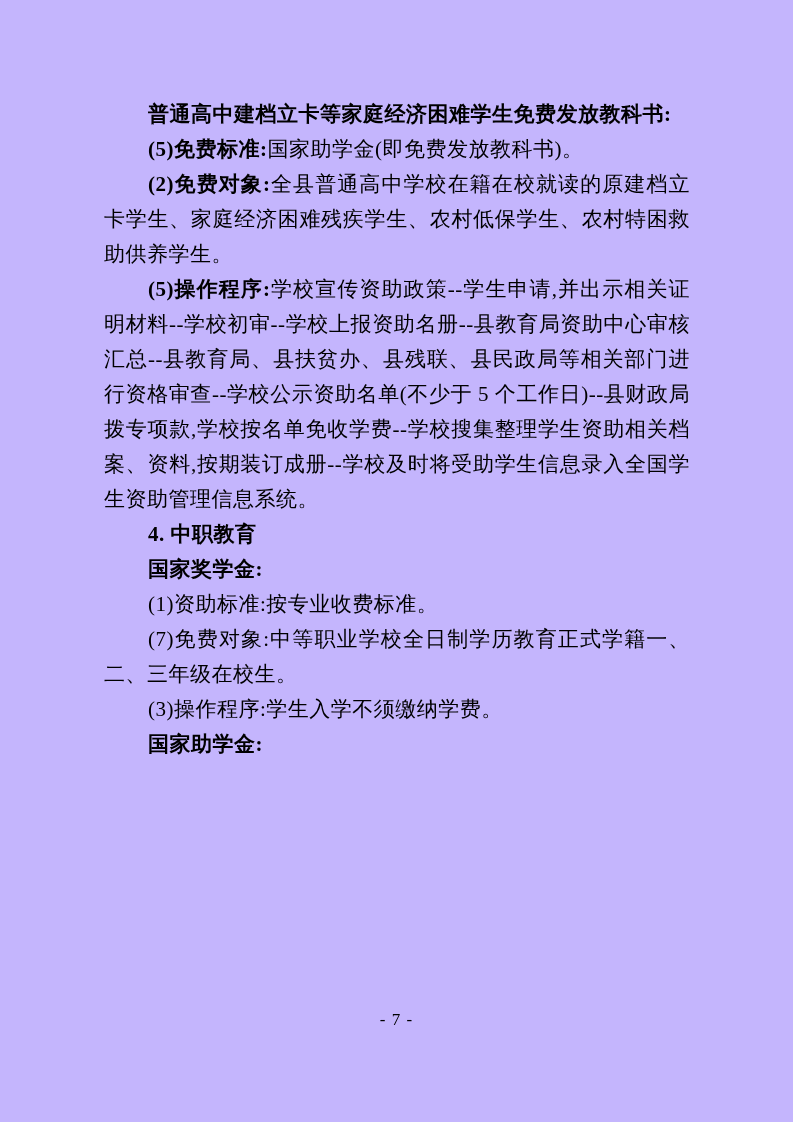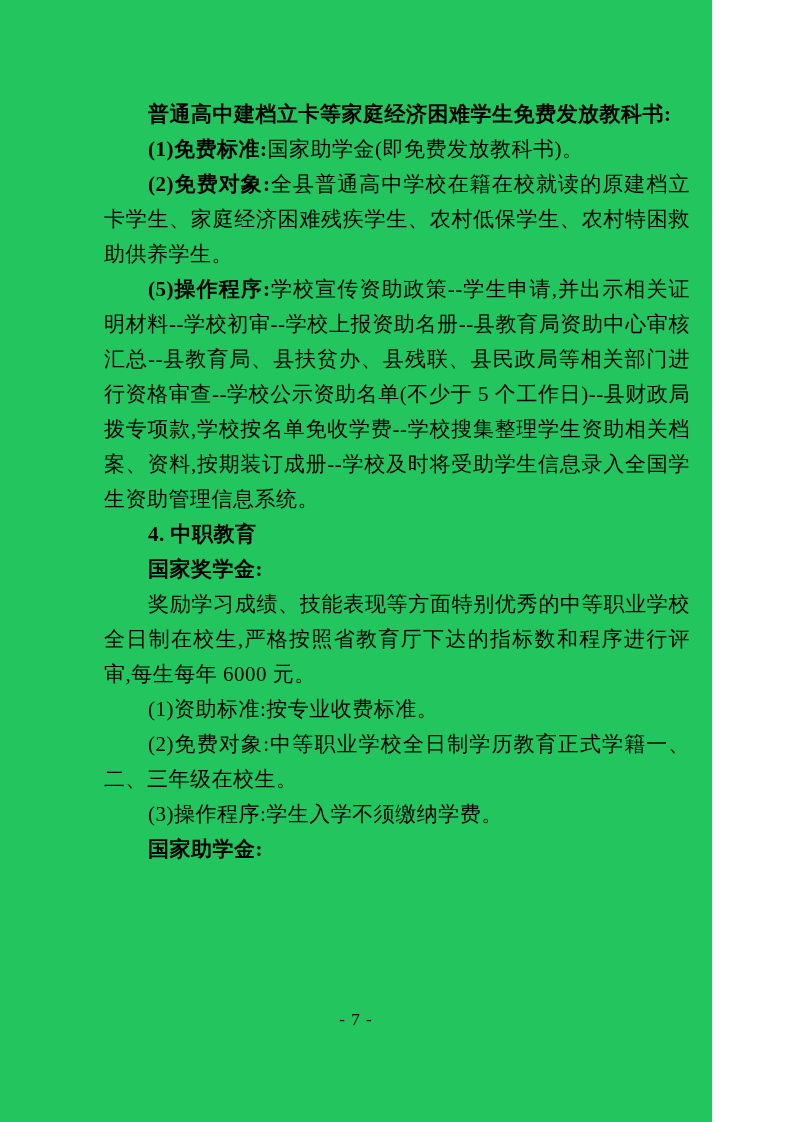--- a/index.html
+++ b/index.html
@@ -2,23 +2,23 @@
 <html><head>
 <meta charset="utf-8">
 <style>
   html, body {
     margin: 0;
     padding: 0;
     background: #ffffff;
   }
   .page {
     position: relative;
-    width: 712px;
+    width: 793px;
     height: 1122px;
-    background: #22c55e;
+    background: #c4b5fd;
     color: #000000;
     font-family: "Liberation Serif", "DejaVu Serif", serif;
     overflow: hidden;
   }
   .content {
     position: absolute;
     left: 104px;
     top: 97px;
     width: 586px;
     font-size: 21px;
@@ -46,25 +46,24 @@
     letter-spacing: 1px;
     color: #000000;
   }
 </style>
 </head>
 <body>
 
 <div class="page">
   <main class="content">
       <p><span class="b">普通高中建档立卡等家庭经济困难学生免费发放教科书:</span></p>
-      <p><span class="b">(1)免费标准:</span><span>国家助学金(即免费发放教科书)。</span></p>
+      <p><span class="b">(5)免费标准:</span><span>国家助学金(即免费发放教科书)。</span></p>
       <p><span class="b">(2)免费对象:</span><span>全县普通高中学校在籍在校就读的原建档立卡学生、家庭经济困难残疾学生、农村低保学生、农村特困救助供养学生。</span></p>
       <p><span class="b">(5)操作程序:</span><span>学校宣传资助政策--学生申请,并出示相关证明材料--学校初审--学校上报资助名册--县教育局资助中心审核汇总--县教育局、县扶贫办、县残联、县民政局等相关部门进行资格审查--学校公示资助名单(不少于 5 个工作日)--县财政局拨专项款,学校按名单免收学费--学校搜集整理学生资助相关档案、资料,按期装订成册--学校及时将受助学生信息录入全国学生资助管理信息系统。</span></p>
       <p><span class="b">4. 中职教育</span></p>
       <p><span class="b">国家奖学金:</span></p>
-      <p><span>奖励学习成绩、技能表现等方面特别优秀的中等职业学校全日制在校生,严格按照省教育厅下达的指标数和程序进行评审,每生每年 6000 元。</span></p>
       <p><span>(1)资助标准:按专业收费标准。</span></p>
-      <p><span>(2)免费对象:中等职业学校全日制学历教育正式学籍一、二、三年级在校生。</span></p>
+      <p><span>(7)免费对象:中等职业学校全日制学历教育正式学籍一、二、三年级在校生。</span></p>
       <p><span>(3)操作程序:学生入学不须缴纳学费。</span></p>
       <p><span class="b">国家助学金:</span></p>
     </main>
   <footer class="page-footer">- 7 -</footer>
 </div>
 
 </body></html>

